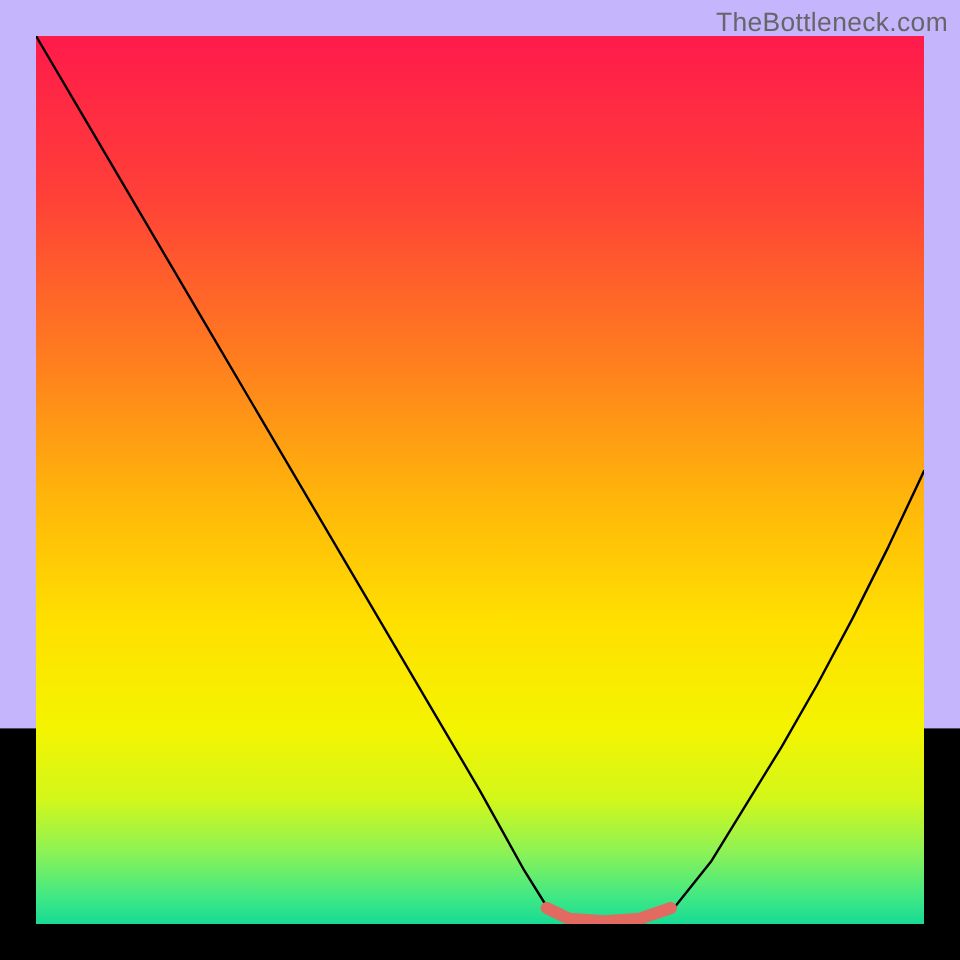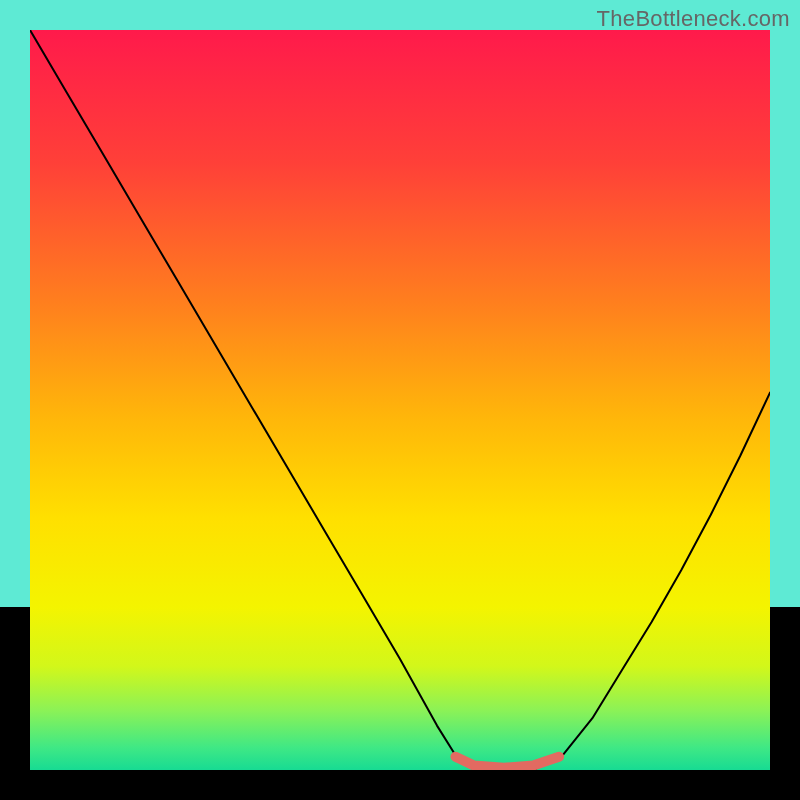--- a/index.html
+++ b/index.html
@@ -7,21 +7,21 @@
     padding: 0;
     width: 800px;
     height: 800px;
     background: #000;
     font-family: Arial, Helvetica, sans-serif;
   }
   .frame {
     position: relative;
     width: 800px;
     height: 607px;
-    background: #5eead4;
+    background: #c4b5fd;
   }
   .watermark {
     position: absolute;
     top: 6px;
     right: 10px;
     color: #666;
     font-size: 22px;
     font-weight: 500;
     letter-spacing: 0.3px;
     z-index: 50;

